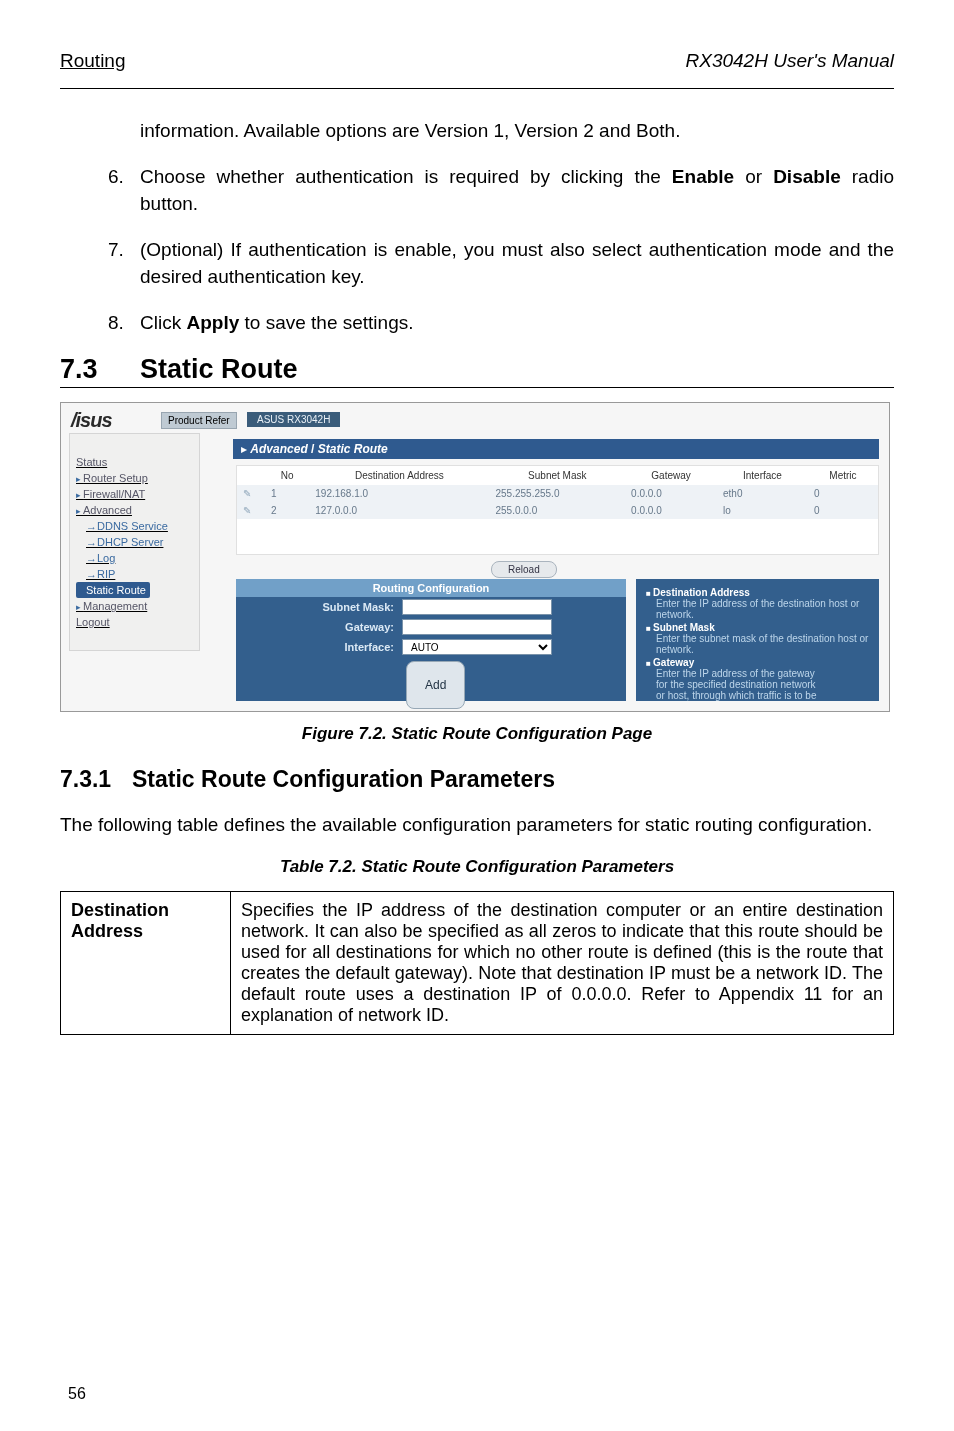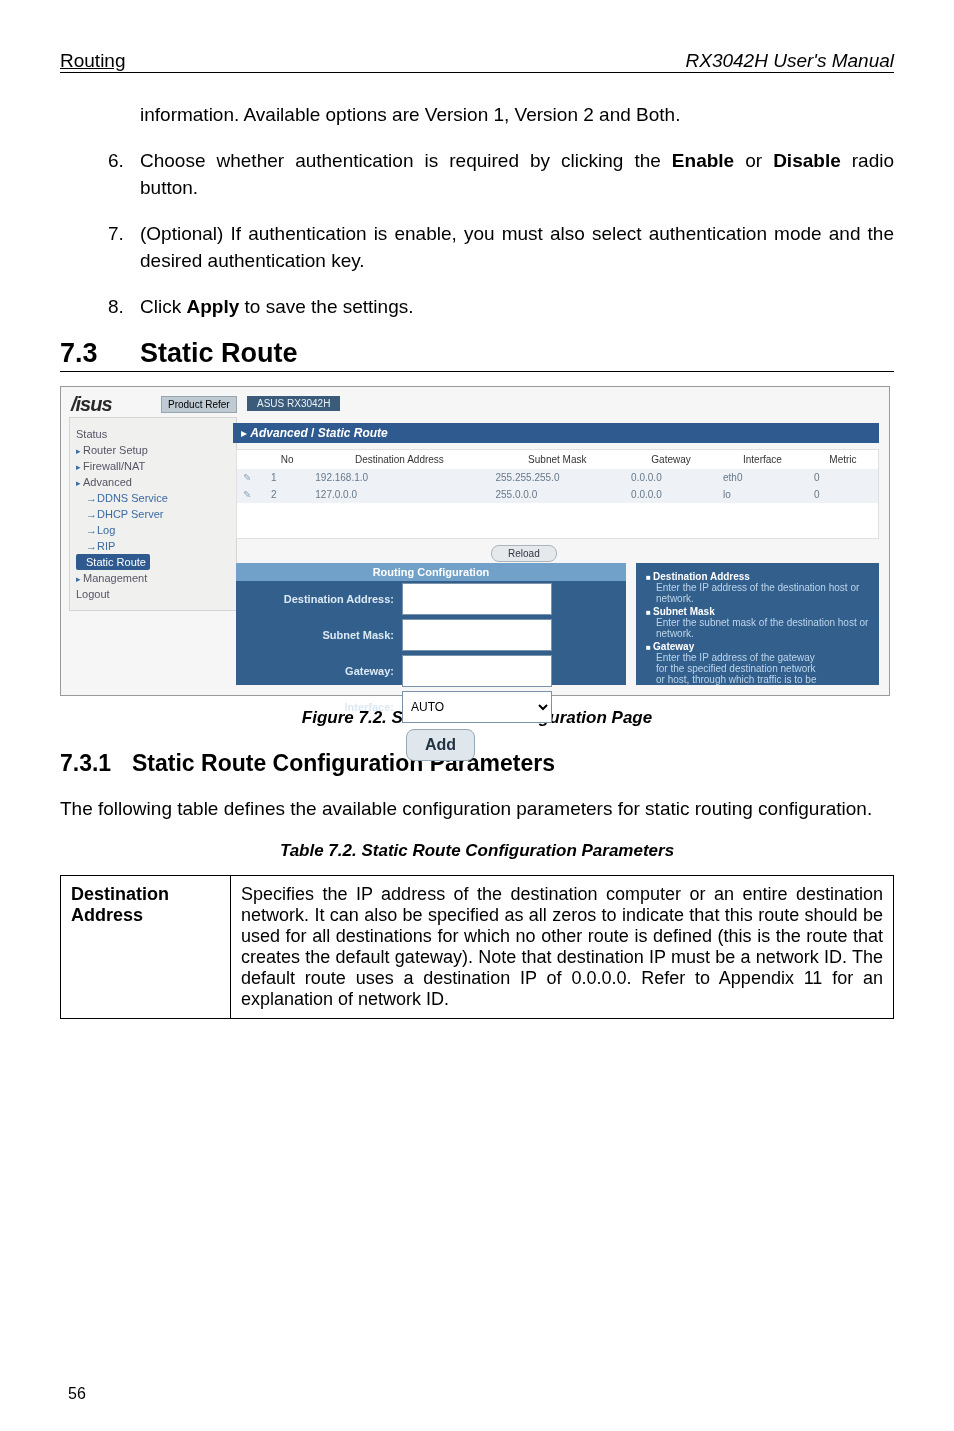--- a/index.html
+++ b/index.html
@@ -9,21 +9,21 @@
       background: #fff;
       font-family: Arial, Helvetica, sans-serif;
       color: #000;
       padding: 50px 60px;
       position: relative;
     }
     .header-row {
       display: flex;
       justify-content: space-between;
       border-bottom: 1.5px solid #000;
-      padding-bottom: 0;
+      padding-bottom: 16px;
       margin-bottom: 28px;
     }
     .header-left { font-size: 19px; text-decoration: underline; }
     .header-right { font-size: 19px; font-style: italic; }
     .body-para {
       font-size: 19px;
       line-height: 1.45;
       margin-bottom: 18px;
       padding-left: 80px;
       text-align: justify;
@@ -113,23 +113,23 @@
     .sc-prodname {
       position: absolute; top: 9px; left: 100px;
       background: #bfcad3; padding: 2px 6px; font-size: 10px;
       border: 1px solid #98a5b0;
     }
     .sc-prodval {
       position: absolute; top: 9px; left: 186px;
       background: #3a5c7a; color: #eaf1f7; padding: 2px 10px; font-size: 10px;
     }
     .sc-sidebar {
-      position: absolute; top: 30px; left: 8px; width: 168px;
+      position: absolute; top: 30px; left: 8px; width: 131px;
       background: #f0f0ef; border: 1px solid #d5d5d5;
-      padding: 8px 6px; font-size: 11px;
+      padding: 20px 6px; font-size: 11px; text-decoration: underline;
     }
     .sc-sb-h { color: #556; padding: 2px 0; }
     .sc-sb-i { color: #3a6aa0; padding: 2px 0 2px 10px; }
     .sc-sb-sel { background: #2f5a8f; color: #fff; padding: 2px 4px 2px 10px; display: inline-block; border-radius: 2px; }
     .sc-sb-arrow::before { content: "▸ "; color: #3a6aa0; font-size: 9px; }
     .sc-titlebar {
       position: absolute; top: 36px; left: 172px; right: 10px; height: 20px;
       background: #2f5a8f; color: #fff; line-height: 20px; padding-left: 8px;
       font-size: 12px;
     }
@@ -151,28 +151,27 @@
       position: absolute; top: 176px; left: 175px; width: 390px; height: 122px;
       background: #335f8d;
     }
     .sc-cfghdr {
       background: #71a0c8; color: #fff; text-align: center;
       font-weight: bold; font-size: 11px; padding: 3px 0;
     }
     .sc-cfgrow { display: flex; align-items: center; padding: 2px 8px; color: #dbe9f5; font-size: 11px; }
     .sc-cfgrow label { width: 150px; text-align: right; margin-right: 8px; font-weight: bold; }
     .sc-cfgrow input, .sc-cfgrow select {
-      background: #fff; border: 1px solid #7a93aa; height: 32px; font-size: 12px;
+      background: #fff; border: 1px solid #7a93aa; height: 16px; font-size: 10px;
       width: 150px; padding: 0 4px;
     }
     .sc-addbtn {
       background: #dfe6ec; border: 1px solid #97a8b6; border-radius: 8px;
-      padding: 6px 18px; font-size: 16px; color: #234; margin-left: 170px; margin-top: 4px;
+      padding: 16px 18px; font-size: 12px; color: #234; margin-left: 170px; margin-top: 4px;
       display: inline-block;
-      font-weight: bold;
     }
     .sc-helpbox {
       position: absolute; top: 176px; left: 575px; right: 10px; height: 122px;
       background: #335f8d; color: #cfe2f2; font-size: 10px; padding: 6px 10px;
       overflow: hidden;
     }
     .sc-helpbox .term { color: #fff; font-weight: bold; display: block; margin-top: 2px; }
     .sc-helpbox .term::before { content: "■ "; font-size: 8px; }
     .sc-helpbox .desc { color: #bcd5ea; display: block; padding-left: 10px; }
     .ico { display:inline-block; width:12px; color:#8fa6ba; }
@@ -261,24 +260,20 @@
       </tr>
     </tbody>
       </table>
   </div>
 
   <div class="sc-reload">Reload</div>
 
   <div class="sc-cfgbox">
     <div class="sc-cfghdr">Routing Configuration</div>
     <div class="sc-cfgrow">
-      <label>Destination Address:</label>
-      <input style="">
-    </div>
-    <div class="sc-cfgrow">
       <label>Subnet Mask:</label>
       <input style="">
     </div>
     <div class="sc-cfgrow">
       <label>Gateway:</label>
       <input style="">
     </div>
     <div class="sc-cfgrow">
       <label>Interface:</label>
       <select><option>AUTO</option></select>

